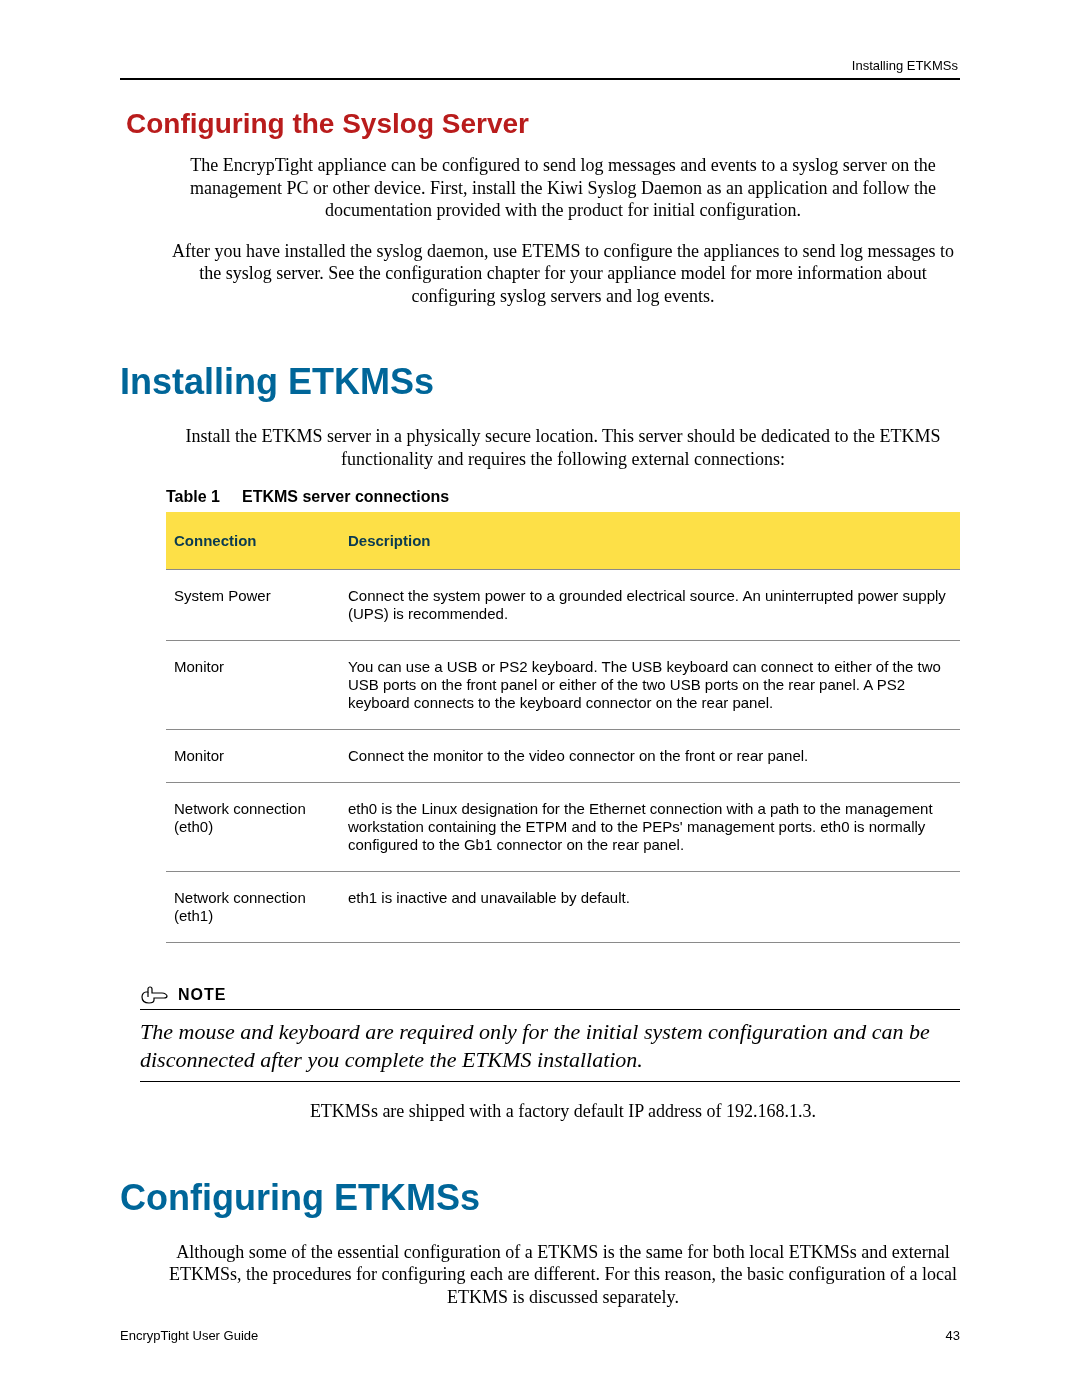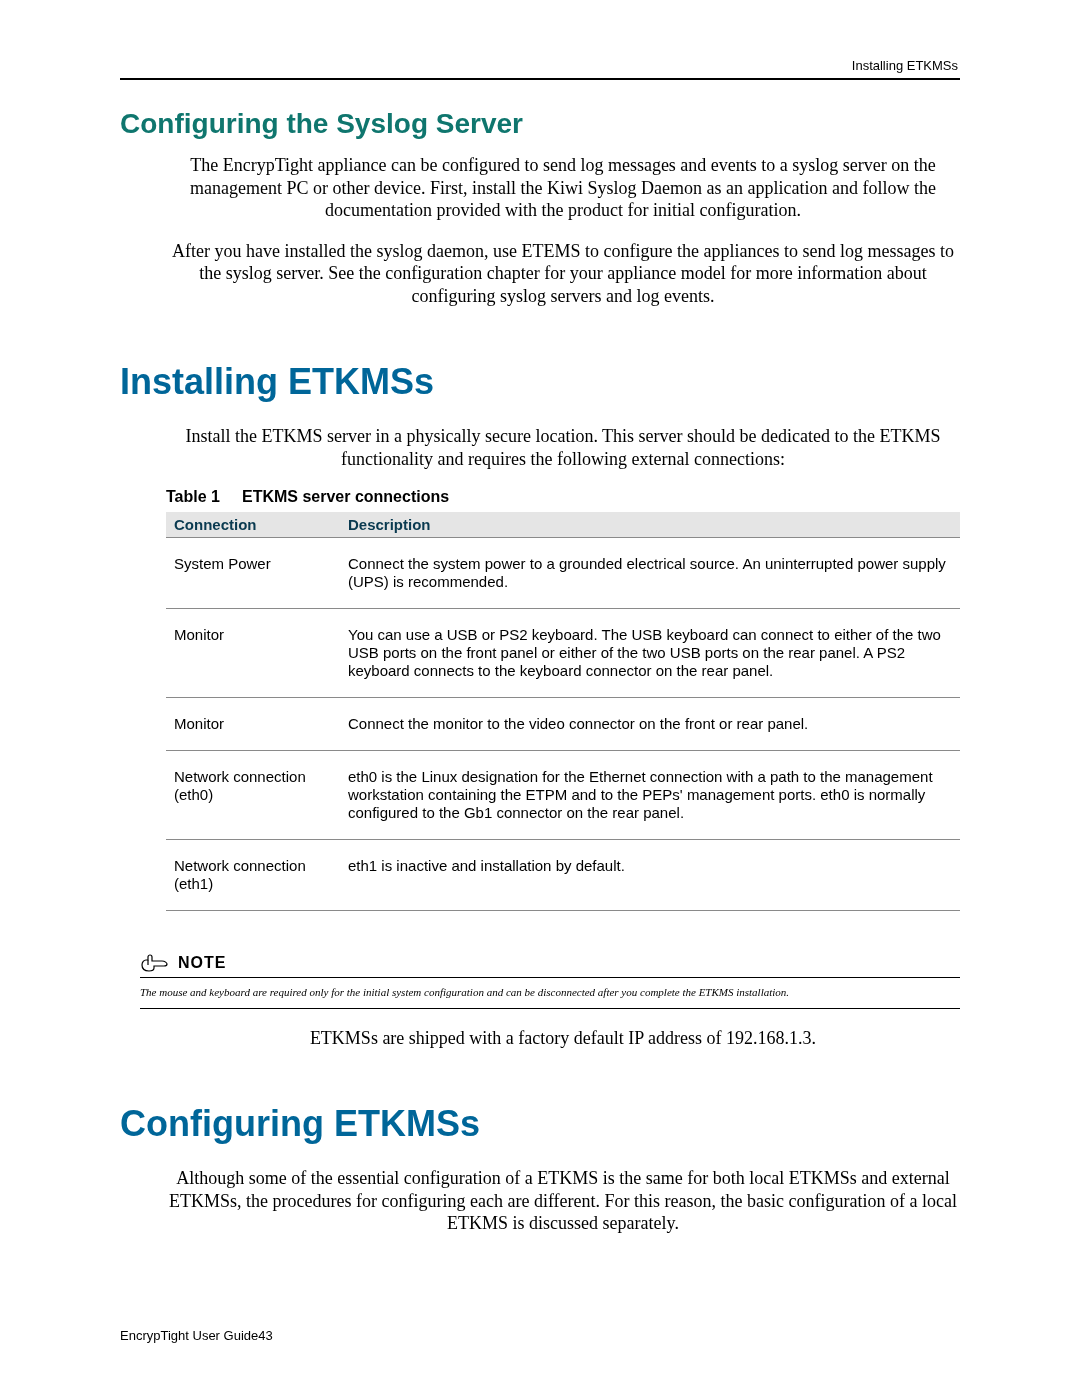--- a/index.html
+++ b/index.html
@@ -27,23 +27,23 @@
   .top-rule {
     position: absolute;
     left: 120px;
     right: 120px;
     top: 78px;
     border-top: 2px solid #000;
   }
   h2.section {
     font-family: Arial, Helvetica, sans-serif;
     font-weight: bold;
-    color: #0f766e;
+    color: #b91c1c;
     font-size: 28px;
-    margin: 0 0 14px 0;
+    margin: 0 0 14px 6px;
   }
   h1.major {
     font-family: Arial, Helvetica, sans-serif;
     font-weight: bold;
     color: #006699;
     font-size: 36px;
     margin: 0 0 22px 0;
   }
   .body-text {
     font-size: 18px;
@@ -67,25 +67,25 @@
   }
   .table-caption .cap-title { margin-left: 22px; }
   table.data {
     width: calc(100% - 46px);
     margin-left: 46px;
     border-collapse: collapse;
     font-family: Arial, Helvetica, sans-serif;
     font-size: 15px;
   }
   table.data th {
-    background: #e5e5e5;
+    background: #fde047;
     color: #0a3a50;
     font-weight: bold;
     text-align: left;
-    padding: 4px 8px;
+    padding: 20px 8px;
     border: none;
     margin-left: 20px;
   }
   table.data td {
     padding: 17px 8px;
     vertical-align: top;
     border-top: 1px solid #8a8a8a;
     border-bottom: 1px solid #8a8a8a;
     line-height: 1.2;
   }
@@ -105,31 +105,32 @@
     font-weight: bold;
     font-size: 16px;
     letter-spacing: 1px;
   }
   .note-rule {
     border-top: 1.5px solid #000;
     margin: 4px 0 8px 0;
   }
   .note-body {
     font-style: italic;
-    font-size: 11px;
+    font-size: 22px;
     line-height: 1.25;
     margin-bottom: 8px;
   }
   .hand-icon svg { display: block; }
   .footer {
     position: absolute;
     left: 120px;
     right: 120px;
     bottom: 54px;
     display: flex;
+    justify-content: space-between;
     font-family: Arial, Helvetica, sans-serif;
     font-size: 13px;
   }
 </style>
 </head>
 <body>
 
 <div class="page">
 
   <div class="header-label">Installing ETKMSs</div>
@@ -169,21 +170,21 @@
         <tr>
           <td class="col-conn">Monitor</td>
           <td>Connect the monitor to the video connector on the front or rear panel.</td>
         </tr>
         <tr>
           <td class="col-conn">Network connection (eth0)</td>
           <td>eth0 is the Linux designation for the Ethernet connection with a path to the management workstation containing the ETPM and to the PEPs' management ports. eth0 is normally configured to the Gb1 connector on the rear panel.</td>
         </tr>
         <tr>
           <td class="col-conn">Network connection (eth1)</td>
-          <td>eth1 is inactive and installation by default.</td>
+          <td>eth1 is inactive and unavailable by default.</td>
         </tr>
       </tbody>
     </table>
 
     <div class="note-wrap">
       <div class="note-head">
         <span class="hand-icon">
           <svg width="30" height="20" viewBox="0 0 30 20">
             <g fill="none" stroke="#000" stroke-width="1.2">
               <path d="M2 12 C2 9 4 7 6 7 L8 7 L8 4 C8 3 9 2 10 2 C11 2 12 3 12 4 L12 8 L22 8 C25 8 27 10 27 11 C27 12 26 13 24 13 L14 13 L14 15 C14 17 12 18 9 18 C5 18 2 16 2 12 Z"></path>

